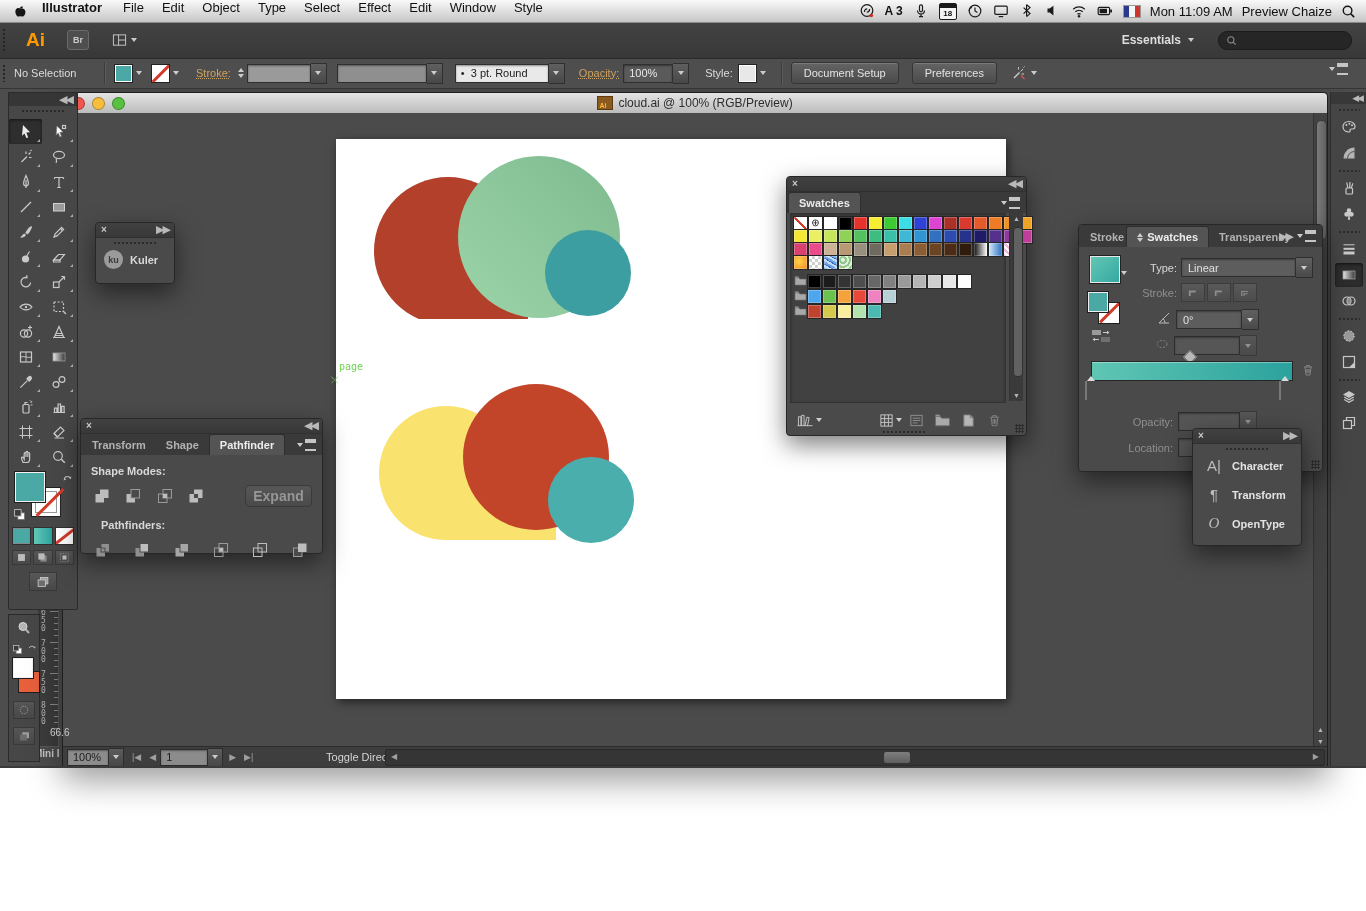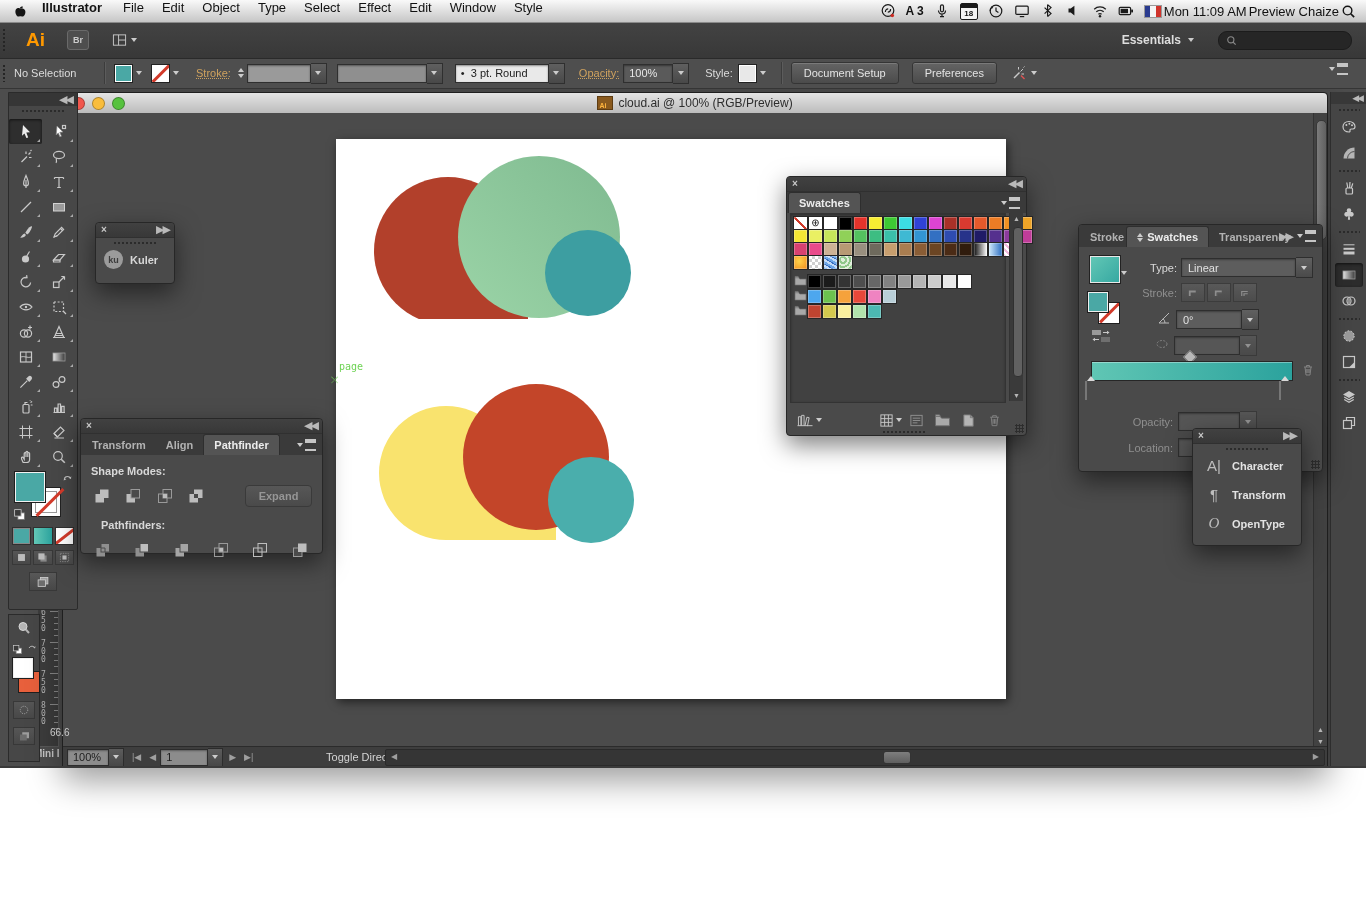--- a/index.html
+++ b/index.html
@@ -2,21 +2,21 @@
 <html><head>
 <meta charset="utf-8">
 <style>
   html,body{margin:0;padding:0}
   body{width:1366px;height:911px;background:#fff;font-family:"Liberation Sans",sans-serif;position:relative;overflow:hidden;-webkit-font-smoothing:antialiased}
   
   .menubar{position:absolute;top:0;left:0;width:1366px;height:22px;background:linear-gradient(#f9f9f9,#c6c6c6);border-bottom:1px solid #8a8a8a;display:flex;font-size:13px;color:#111;z-index:40}
   .apple{margin:0 6px 0 12px;display:flex;align-items:center}
   .menu-item{padding:0 9px;white-space:nowrap}
   .menu-item.app{font-weight:bold;padding-right:12px}
-  .mb-right{margin-left:auto;display:flex;align-items:center;gap:2px;padding-right:10px}
+  .mb-right{margin-left:auto;display:flex;align-items:center;gap:9px;padding-right:10px}
   .mbicon{display:flex;align-items:center;justify-content:center;height:18px}
   .mb-badge{font-weight:bold;font-size:12px}
   .mb-flag{width:16px;height:11px;display:inline-block;border:0.5px solid #999;background:linear-gradient(to right,#2a3b8f 33%,#f5f5f5 33%,#f5f5f5 66%,#d0342c 66%)}
   .mb-clock,.mb-user{font-size:13px;color:#111;white-space:nowrap}
   
   .appbar{position:absolute;top:22px;left:0;width:1366px;height:36px;background:linear-gradient(#434343,#383838);border-bottom:1px solid #2a2a2a;display:flex;align-items:center;z-index:39}
   .ai-logo{color:#f90;font-weight:bold;font-size:19px;margin-left:26px;letter-spacing:0}
   .br-btn{margin-left:22px;width:20px;height:18px;border:1px solid #6a6a6a;border-radius:3px;background:#4e4e4e;color:#ccc;font-size:9px;font-weight:bold;display:flex;align-items:center;justify-content:center}
   .arr-btn{margin-left:22px;display:flex;align-items:center;gap:3px;color:#ccc}
   .ws-switch{margin-left:auto;color:#ddd;font-weight:bold;font-size:12px;display:flex;align-items:center;gap:7px}
@@ -104,21 +104,21 @@
   .bgzoom{position:absolute;left:50px;top:727px;font-size:10px;color:#c9c9c9;z-index:5}
   .bglabel{position:absolute;left:34px;top:748px;font-size:10px;font-weight:bold;color:#c9c9c9;z-index:3}
   
   .kuler{left:95px;top:222px;width:78px;height:60px}
   .kuler-row{display:flex;align-items:center;gap:7px;padding:5px 8px}
   .ku-ic{width:19px;height:19px;border-radius:50%;background:#9b9b9b;color:#3c3c3c;font-size:9px;font-weight:bold;display:flex;align-items:center;justify-content:center}
   
   .pathfinder{left:80px;top:418px;width:241px;height:134px}
   .pf-row{display:flex;gap:10px;padding:6px 10px 0}
   .pf-btn{width:24px;height:20px;display:flex;align-items:center;justify-content:center;border:1px solid transparent;border-radius:2px}
-  .pf-expand{margin-left:28px;width:80px;height:20px;border:1px solid #3a3a3a;border-radius:4px;background:linear-gradient(#575757,#4a4a4a);color:#969696;font-size:11px;font-weight:bold;display:flex;align-items:center;justify-content:center}
+  .pf-expand{margin-left:28px;width:80px;height:20px;border:1px solid #3a3a3a;border-radius:4px;background:linear-gradient(#575757,#4a4a4a);color:#969696;font-size:14px;font-weight:bold;display:flex;align-items:center;justify-content:center}
   
   .swatches{left:786px;top:176px;width:239px;height:258px}
   .sw-area{position:absolute;left:3px;top:36px;width:214px;height:188px;background:#414141;border:1px solid #333;box-shadow:inset 0 1px 3px rgba(0,0,0,.3)}
   .sw-row{position:absolute;display:flex}
   .sw{width:13px;height:13px;border:1px solid #262626;box-shadow:inset 0 0 0 1px rgba(255,255,255,.25)}
   .sw-folder{width:14px;height:13px;display:flex;align-items:center;justify-content:center}
   .sw-scroll{position:absolute;right:3px;top:36px;width:13px;height:188px;background:#3a3a3a;border-left:1px solid #333;display:flex;flex-direction:column;align-items:center}
   .sw-thumb{position:absolute;top:14px;left:2.5px;width:8px;height:148px;background:#616161;border:1px solid #303030;border-radius:4px}
   .sw-foot{position:absolute;left:0;bottom:4px;width:100%;height:22px;display:flex;align-items:center}
   .swf-ic{display:flex;align-items:center;justify-content:center;height:20px}
@@ -744,21 +744,21 @@
   </div>
 </div>
 
 <div class="panel pathfinder">
   <div class="phead">
     <span class="px">×</span>
     <span class="pcol">◀◀</span>
   </div>
   <div class="ptabs" id="pfTabs">
     <span class="ptab">Transform</span>
-      <span class="ptab">Align</span>
+      <span class="ptab">Shape</span>
       <span class="ptab active">Pathfinder</span>
       <span class="pmenu">
         <i class="ddv"></i>
         <span class="lines"></span>
       </span>
   </div>
   <div style="padding:6px 10px 0"><span class="plabel">Shape Modes:</span></div>
   <div class="pf-row" id="pfShape">
     <span class="pf-btn">
         <svg viewBox="0 0 16 16" width="16" height="16">

